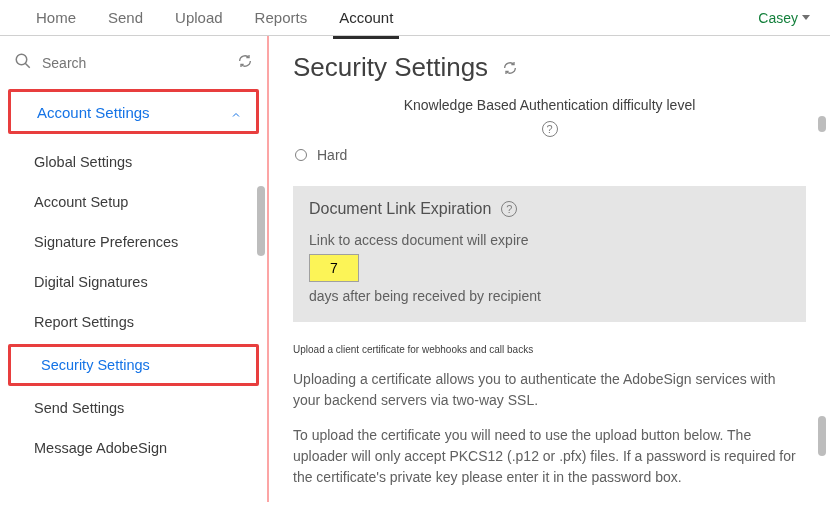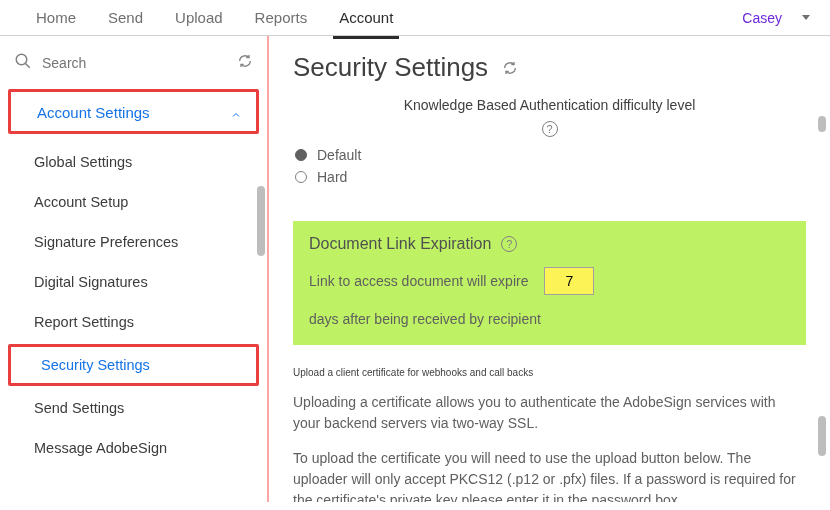--- a/index.html
+++ b/index.html
@@ -2,21 +2,21 @@
 <html><head>
 <meta charset="utf-8">
 <style>
 * { box-sizing: border-box; margin: 0; padding: 0; }
 body { font-family: -apple-system, BlinkMacSystemFont, "Segoe UI", Arial, sans-serif; font-size: 14px; color: #505050; background: #fff; width: 830px; height: 510px; overflow: hidden; }
 .topnav { display: flex; align-items: center; padding: 0 20px; border-bottom: 1px solid #d0d0d0; height: 36px; }
 .topnav-item { color: #707070; padding: 12px 16px; cursor: pointer; font-size: 15px; position: relative; }
 .topnav-item.active { color: #2c2c2c; font-weight: 500; }
 .topnav-item.active::after { content: ""; position: absolute; bottom: -1px; left: 10px; right: 10px; height: 3px; background: #2c2c2c; }
 .topnav-spacer { flex: 1; }
-.user-menu { color: #6d28d9; display: flex; align-items: center; gap: 20px; cursor: pointer; }
+.user-menu { color: #15803d; display: flex; align-items: center; gap: 4px; cursor: pointer; }
 .caret { display: inline-block; width: 0; height: 0; border-left: 4px solid transparent; border-right: 4px solid transparent; border-top: 5px solid #707070; }
 .layout { display: flex; height: calc(100% - 44px); }
 .sidebar { width: 269px; border-right: 2px solid #fca5a5; position: relative; padding-top: 6px; }
 .search-row { display: flex; align-items: center; padding: 10px 14px; gap: 10px; color: #808080; }
 .search-row input { border: none; outline: none; font-size: 14px; color: #505050; flex: 1; background: transparent; }
 .search-icon svg { width: 18px; height: 18px; stroke: #808080; fill: none; stroke-width: 2; }
 .refresh-icon svg { width: 16px; height: 16px; stroke: #808080; fill: none; stroke-width: 2; }
 .section-header { display: flex; align-items: center; justify-content: space-between; padding: 12px 14px 10px 26px; color: #1473e6; font-size: 15px; border: 3px solid #e83e3e; border-radius: 2px; margin: 6px 8px 8px 8px; }
 .chev { width: 12px; height: 12px; }
 .chev svg { stroke: #1473e6; fill: none; stroke-width: 2; }
@@ -25,23 +25,23 @@
 .side-scroll { position: absolute; right: 2px; top: 150px; width: 8px; height: 70px; background: #bdbdbd; border-radius: 4px; }
 .main { flex: 1; padding: 16px 24px 0 24px; position: relative; overflow: hidden; }
 .main-title { font-size: 26px; font-weight: 300; color: #404040; display: flex; align-items: center; gap: 14px; margin-bottom: 14px; }
 .main-scroll { position: absolute; right: 4px; top: 80px; width: 8px; height: 16px; background: #bdbdbd; border-radius: 4px; }
 .main-scroll2 { position: absolute; right: 4px; top: 380px; width: 8px; height: 40px; background: #bdbdbd; border-radius: 4px; }
 .kba-label { font-weight: 500; color: #404040; display: flex; align-items: center; gap: 8px; margin-bottom: 10px; flex-direction: column; }
 .help-icon { display: inline-flex; width: 16px; height: 16px; border: 1.5px solid #808080; border-radius: 50%; align-items: center; justify-content: center; font-size: 11px; color: #808080; }
 .radio-row { display: flex; align-items: center; gap: 10px; margin: 6px 0 6px 2px; color: #606060; }
 .radio-dot { width: 12px; height: 12px; border-radius: 50%; border: 1.5px solid #808080; display: inline-block; position: relative; }
 .radio-dot.filled { background: #606060; border-color: #606060; }
-.highlight-box { background: #bef264; padding: 14px 16px 18px 16px; margin-top: 36px; }
+.highlight-box { background: #e5e5e5; padding: 14px 16px 18px 16px; margin-top: 23px; }
 .section-title { color: #505050; font-size: 16px; display: flex; align-items: center; gap: 10px; margin-bottom: 14px; }
-.expire-line { color: #606060; display: flex; align-items: center; gap: 16px; flex-wrap: wrap; }
+.expire-line { color: #606060; display: flex; gap: 6px; flex-wrap: wrap; flex-direction: column; }
 .days-input { width: 50px; height: 28px; border: 1px solid #a0a0a0; text-align: center; font-size: 14px; background: #fcf457; }
 .cert-section { margin-top: 22px; }
 .cert-title { color: #404040; font-weight: 400; font-size: 10px; margin-bottom: 14px; }
 .cert-p { color: #606060; line-height: 1.5; margin-bottom: 14px; font-size: 14px; }
 .pw-row { display: flex; align-items: center; gap: 4px; }
 .pw-input { width: 270px; height: 28px; border: 1px solid #a0a0a0; padding: 0 6px; font-size: 14px; }
 </style>
 </head>
 <body>
 
@@ -108,24 +108,20 @@
             <polyline points="6 21 6 17 10 17"></polyline>
           </svg>
       </span>
     </div>
 
     <div class="kba-label">
       <span>Knowledge Based Authentication difficulty level</span>
       <span class="help-icon">?</span>
     </div>
     <div class="radio-row">
-      <span class="radio-dot filled"></span>
-      <span>Default</span>
-    </div>
-    <div class="radio-row">
       <span class="radio-dot"></span>
       <span>Hard</span>
     </div>
 
     <div class="highlight-box">
       <div class="section-title">
         <span>Document Link Expiration</span>
         <span class="help-icon">?</span>
       </div>
       <div class="expire-line">

